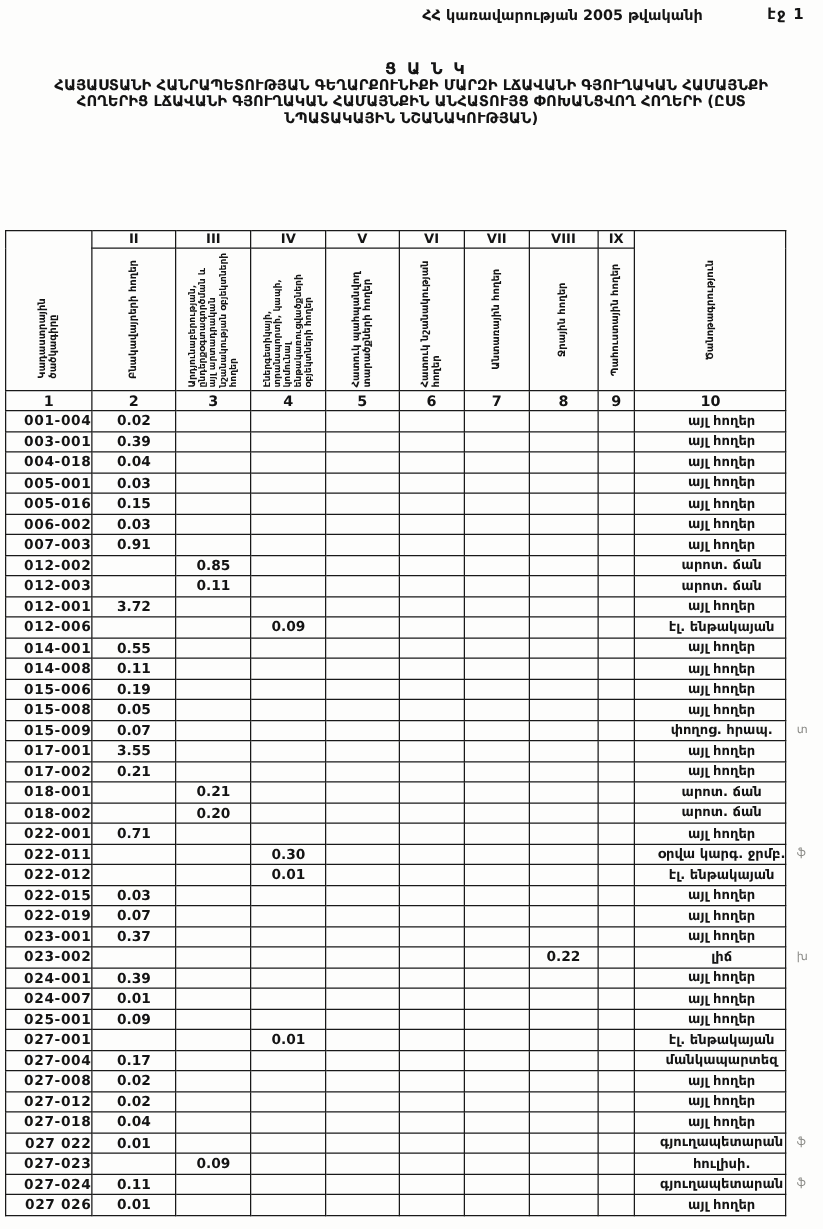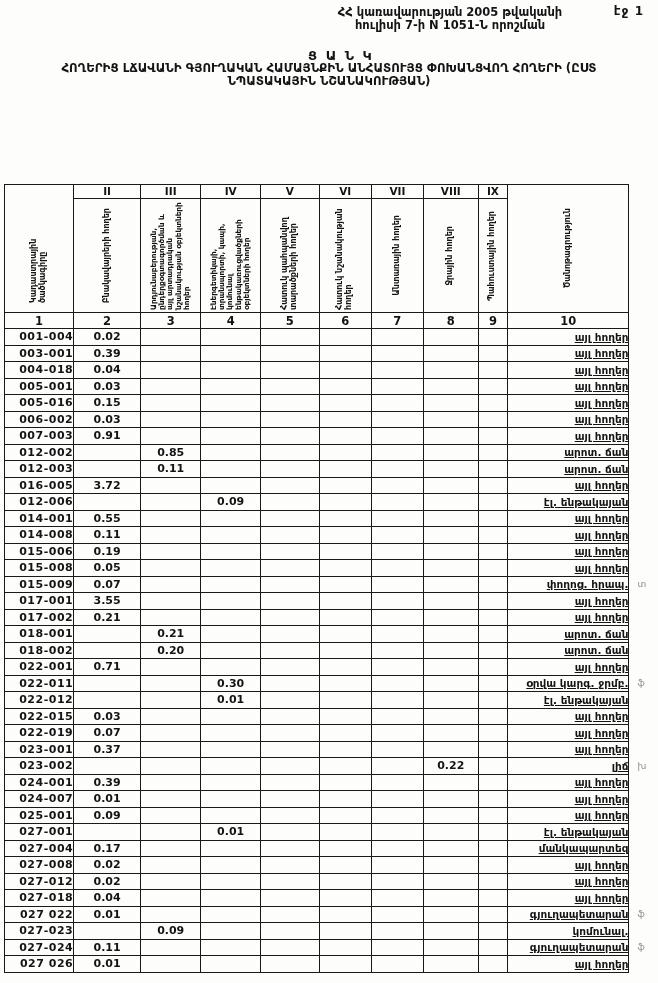--- a/index.html
+++ b/index.html
@@ -47,21 +47,21 @@
     vertical-align:middle;
     overflow:hidden;
     white-space:nowrap;
   }
   tr.numerals td{height:13px;font-size:10.5px;line-height:11px;}
   tr.rotheads td{height:113px;vertical-align:middle;}
   tr.indices td{height:15px;font-size:11.5px;}
   tbody td{height:15.5px;}
   td.code{text-align:right;padding-left:5px;letter-spacing:0.5px;font-size:11px;}
   td.val{font-size:11px;}
-  td.note{text-align:right;padding-left:18px;font-size:10.5px;text-decoration:underline;}
+  td.note{text-align:center;padding-left:18px;font-size:10.5px;}
   td.markcell{border:none;background:transparent;color:#8a8a86;
     font-size:9px;font-weight:normal;text-align:left;padding-left:8px;}
   .rot{
     writing-mode:vertical-rl;
     transform:rotate(180deg);
     margin:0 auto;
     font-size:8px;
     line-height:1.12;
     white-space:normal;
     max-height:108px;
@@ -70,26 +70,26 @@
   }
   .rot.small{font-size:7.3px;}
 </style>
 </head>
 <body>
 
 <div class="page-label">էջ 1</div>
 
 <div class="appendix-block">
   <div>ՀՀ կառավարության 2005 թվականի</div>
-  <div>հուլիսի 7-ի N 1051-Ն որոշման</div>
 </div>
 
 <div class="doc-heading">Ց Ա Ն Կ</div>
 
 <div class="doc-title">
+  <div>ՀԱՅԱՍՏԱՆԻ ՀԱՆՐԱՊԵՏՈՒԹՅԱՆ ԳԵՂԱՐՔՈՒՆԻՔԻ ՄԱՐԶԻ ԼՃԱՎԱՆԻ ԳՅՈՒՂԱԿԱՆ ՀԱՄԱՅՆՔԻ</div>
   <div>ՀՈՂԵՐԻՑ ԼՃԱՎԱՆԻ ԳՅՈՒՂԱԿԱՆ ՀԱՄԱՅՆՔԻՆ ԱՆՀԱՏՈՒՅՑ ՓՈԽԱՆՑՎՈՂ ՀՈՂԵՐԻ (ԸՍՏ</div>
   <div>ՆՊԱՏԱԿԱՅԻՆ ՆՇԱՆԱԿՈՒԹՅԱՆ)</div>
 </div>
 
 <table>
   <colgroup>
     <col style="width:70px">
       <col style="width:70px">
       <col style="width:62px">
     <col style="width:61px">
@@ -270,21 +270,21 @@
         <td class="val"></td>
         <td class="val"></td>
         <td class="val"></td>
         <td class="val"></td>
         <td class="val"></td>
         <td class="val"></td>
         <td class="note">արոտ. ճան</td>
         <td class="markcell"></td>
       </tr>
       <tr>
-        <td class="code">016-005</td>
+        <td class="code">012-001</td>
         <td class="val">3.72</td>
         <td class="val"></td>
         <td class="val"></td>
         <td class="val"></td>
         <td class="val"></td>
         <td class="val"></td>
         <td class="val"></td>
         <td class="val"></td>
         <td class="note">այլ հողեր</td>
         <td class="markcell"></td>
@@ -630,21 +630,21 @@
       <tr>
         <td class="code">027-023</td>
         <td class="val"></td>
         <td class="val">0.09</td>
         <td class="val"></td>
         <td class="val"></td>
         <td class="val"></td>
         <td class="val"></td>
         <td class="val"></td>
         <td class="val"></td>
-        <td class="note">կոմունալ.</td>
+        <td class="note">հուլիսի.</td>
         <td class="markcell"></td>
       </tr>
       <tr>
         <td class="code">027-024</td>
         <td class="val">0.11</td>
         <td class="val"></td>
         <td class="val"></td>
         <td class="val"></td>
         <td class="val"></td>
         <td class="val"></td>

